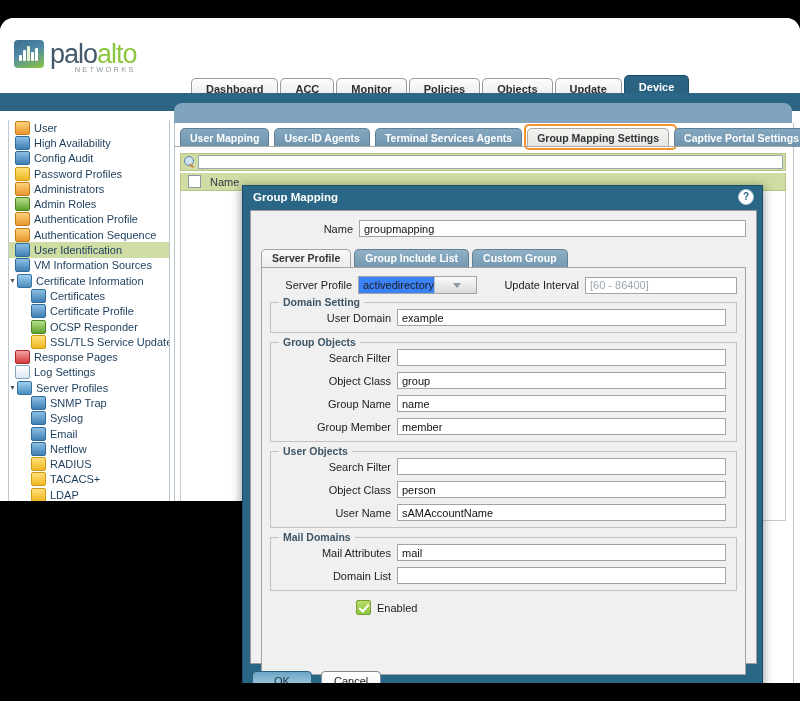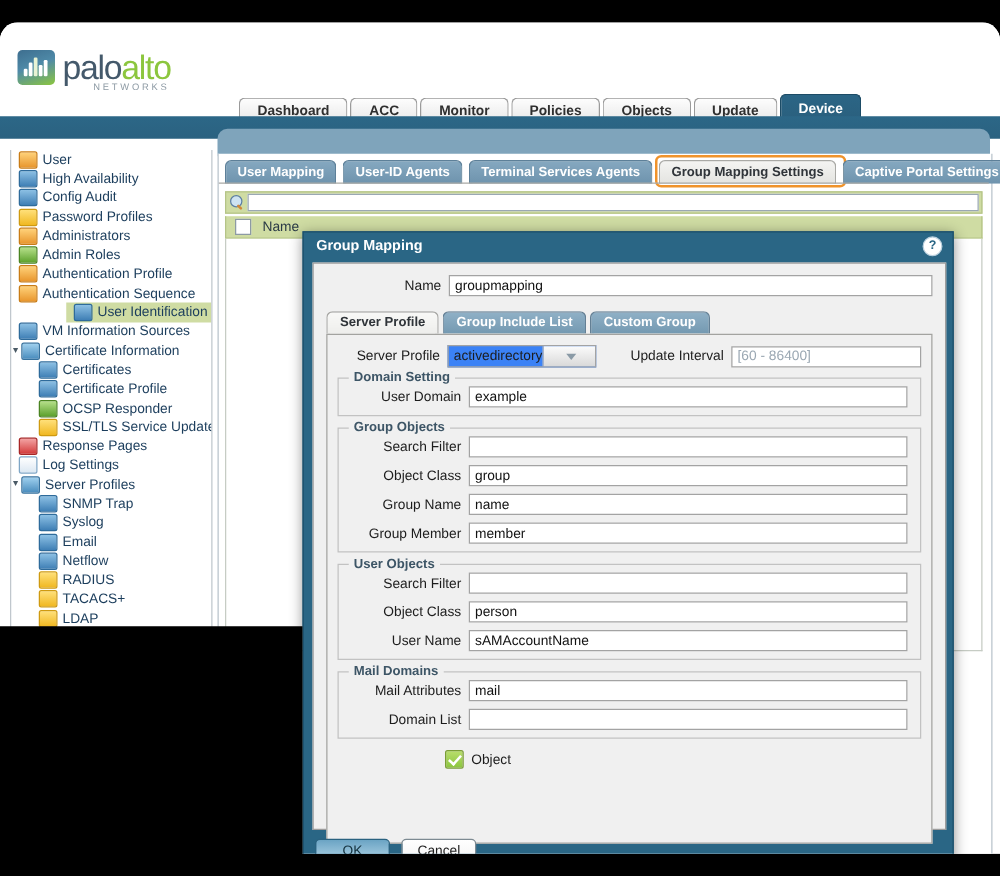--- a/index.html
+++ b/index.html
@@ -73,21 +73,21 @@
   #sidebar{
     position:absolute;left:8px;top:9px;width:160px;height:410px;
     background:#ffffff;border:1px solid #c0c7cd;border-top:none;
     overflow:hidden;
   }
   .nav-item{
     height:15.3px;display:flex;align-items:center;
     padding-left:6px;font-size:11px;color:#1b3d5c;white-space:nowrap;
   }
   .nav-item.indent1{padding-left:22px;}
-  .nav-item.selected{background:#cfdca3;margin-left:44px;}
+  .nav-item.selected{background:#cfdca3;}
   .nav-icon{
     width:13px;height:12px;margin-right:4px;flex:0 0 13px;border-radius:2px;
     background:linear-gradient(to bottom,#8cc0e4,#3f7fb5);
     border:1px solid #2e6b9b;position:relative;
   }
   .nav-icon.orange{background:linear-gradient(to bottom,#ffd27a,#e8962d);border-color:#c97c16;}
   .nav-icon.yellow{background:linear-gradient(to bottom,#ffe07a,#f0b822);border-color:#cf9a10;}
   .nav-icon.red{background:linear-gradient(to bottom,#f3a3a3,#d33b3b);border-color:#a82626;}
   .nav-icon.green{background:linear-gradient(to bottom,#b6e08a,#5da12d);border-color:#4a8421;}
   .nav-icon.paper{background:linear-gradient(to bottom,#ffffff,#dbe7f2);border-color:#7fa6c6;}
@@ -234,21 +234,21 @@
     border-left:1px solid #bdbdbd;display:flex;align-items:center;justify-content:center;
   }
   .select .arrow::after{
     content:"";border-left:4px solid transparent;border-right:4px solid transparent;
     border-top:5px solid #8a9aa6;display:block;
   }
   #ui-lbl{margin-left:20px;width:86px;}
   #ui-input{flex:1;}
   
   .fs{
-    border:1px solid #c2c2c2;margin:0 0 9px 0;padding:6px 10px 3px 2px;
+    border:1px solid #c2c2c2;margin:0 0 9px 0;padding:6px 10px 3px 24px;
     position:relative;background:transparent;
   }
   .fs-legend{
     position:absolute;top:-7px;left:8px;background:#f0f0f0;padding:0 4px;
     font-size:10.5px;font-weight:bold;color:#3d5566;
   }
   .fs .row .lbl{width:96px;}
   .fs .row .inp{flex:1;}
   .fs .row:last-child{margin-bottom:3px;}
   
@@ -565,21 +565,21 @@
               </div>
               <div class="row">
                 <div class="lbl">Domain List</div>
                 <input type="text" class="inp" placeholder="" style="">
               </div>
             </div>
         </div>
 
         <div id="enabled-row">
           <div id="enabled-box"></div>
-          <div id="enabled-label">Object</div>
+          <div id="enabled-label">Enabled</div>
         </div>
 
       </div>
     </div>
 
     <div id="dialog-footer">
       <div class="btn" id="ok-btn">OK</div>
       <div class="btn" id="cancel-btn">Cancel</div>
     </div>
   </div>

